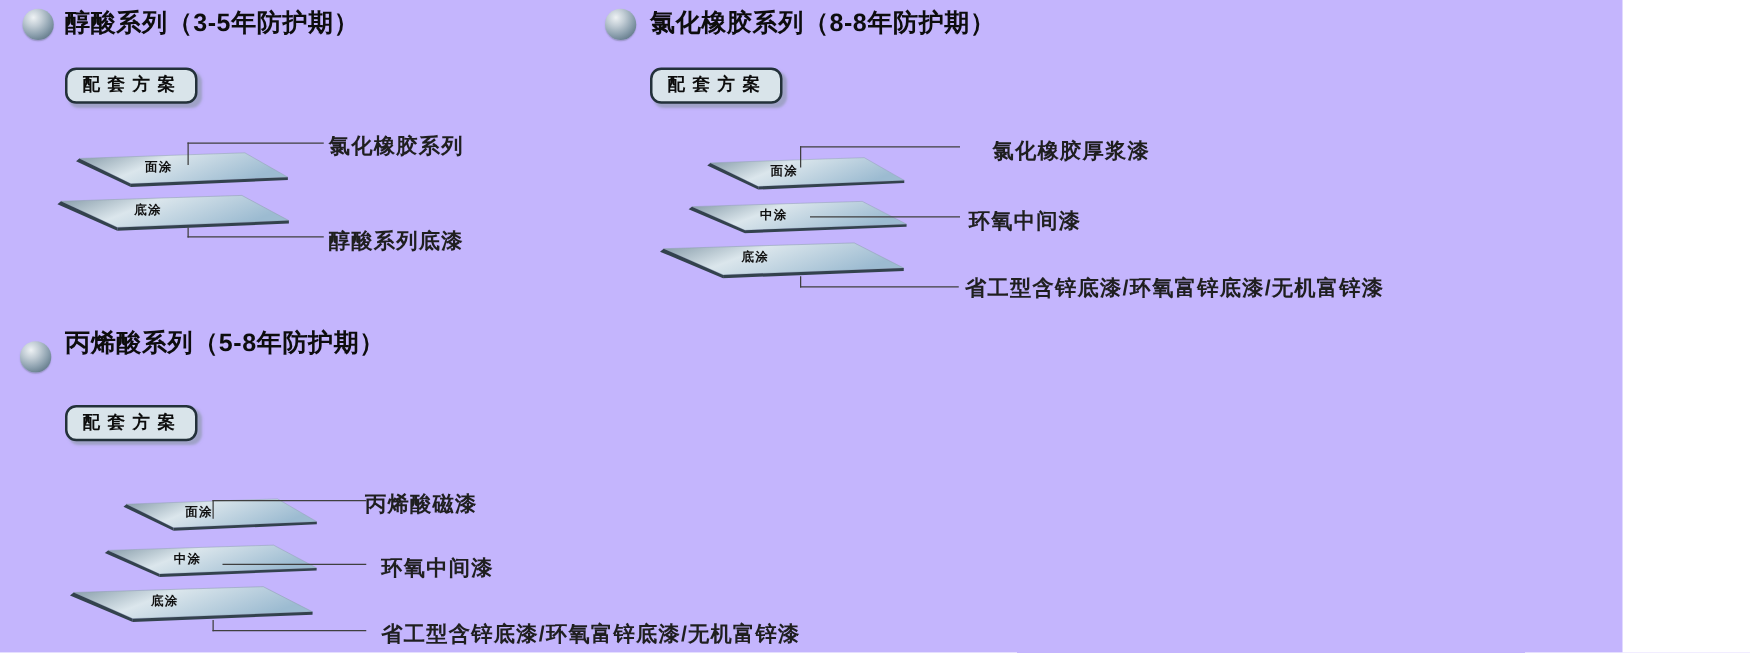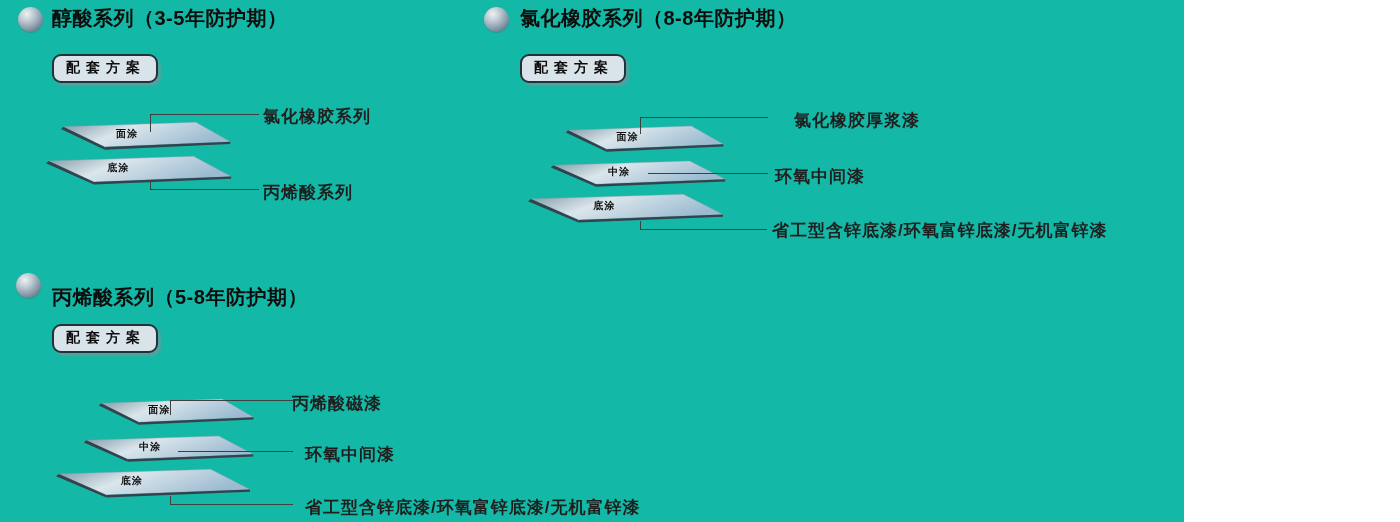--- a/index.html
+++ b/index.html
@@ -1,17 +1,17 @@
 <!DOCTYPE html>
 <html><head>
 <meta charset="utf-8">
 <style>
   html,body{margin:0;padding:0;background:#ffffff;}
   .canvas{
-    position:relative;width:1184px;height:522px;background:#14b8a6;
+    position:relative;width:1298px;height:522px;background:#c4b5fd;
     font-family:"Liberation Sans", sans-serif;overflow:hidden;color:#111;
   }
   .sphere{
     position:absolute;width:25px;height:25px;border-radius:50%;
     background:radial-gradient(circle at 35% 28%, #eef2f4 0%, #c2cdd5 28%, #8ca0ae 58%, #5d7585 85%, #4c6373 100%);
     box-shadow:0 1px 1px rgba(80,95,105,0.35);
   }
   .title{
     position:absolute;font-size:20px;font-weight:bold;letter-spacing:0.5px;
     white-space:nowrap;color:#0d0d0d;
@@ -70,21 +70,21 @@
     <div class="plate" style="left:45px;top:154px;width:188px;height:31px;">
       <svg viewBox="0 0 200 40" preserveAspectRatio="none">
         <polygon points="4,9 158,3 198,29 52,36" fill="url(#plateGrad)" stroke="#8ea2af" stroke-width="0.5"></polygon>
         <polygon points="4,9 52,36 52,39.5 1,12" fill="#33424d"></polygon>
         <polygon points="52,36 198,29 198,32 52,39.5" fill="#33424d"></polygon>
       </svg>
       <span class="tag">底涂</span>
     </div>
     <div class="vline" style="left:150px;top:182px;height:8px;"></div>
     <div class="hline" style="left:150px;top:189px;width:109px;"></div>
-    <div class="plabel" style="left:263px;top:181px;">丙烯酸系列</div>
+    <div class="plabel" style="left:263px;top:181px;">醇酸系列底漆</div>
   </div>
 
   <div>
     <div class="sphere" style="left:484px;top:7px;"></div>
     <div class="title" style="left:520px;top:5px;">氯化橡胶系列（8-8年防护期）</div>
     <div class="badge" style="left:520px;top:54px;">配套方案</div>
 
     <div class="plate" style="left:565px;top:124px;width:160px;height:28px;">
       <svg viewBox="0 0 200 40" preserveAspectRatio="none">
         <polygon points="4,9 158,3 198,29 52,36" fill="url(#plateGrad)" stroke="#8ea2af" stroke-width="0.5"></polygon>
@@ -116,21 +116,21 @@
       </svg>
       <span class="tag">底涂</span>
     </div>
     <div class="vline" style="left:640px;top:221px;height:9px;"></div>
     <div class="hline" style="left:640px;top:229px;width:127px;"></div>
     <div class="plabel" style="left:772px;top:219px;">省工型含锌底漆/环氧富锌底漆/无机富锌漆</div>
   </div>
 
   <div>
     <div class="sphere" style="left:16px;top:273px;"></div>
-    <div class="title" style="left:52px;top:284px;">丙烯酸系列（5-8年防护期）</div>
+    <div class="title" style="left:52px;top:261px;">丙烯酸系列（5-8年防护期）</div>
     <div class="badge" style="left:52px;top:324px;">配套方案</div>
 
     <div class="plate" style="left:98px;top:397px;width:157px;height:28px;">
       <svg viewBox="0 0 200 40" preserveAspectRatio="none">
         <polygon points="4,9 158,3 198,29 52,36" fill="url(#plateGrad)" stroke="#8ea2af" stroke-width="0.5"></polygon>
         <polygon points="4,9 52,36 52,39.5 1,12" fill="#33424d"></polygon>
         <polygon points="52,36 198,29 198,32 52,39.5" fill="#33424d"></polygon>
       </svg>
       <span class="tag">面涂</span>
     </div>

